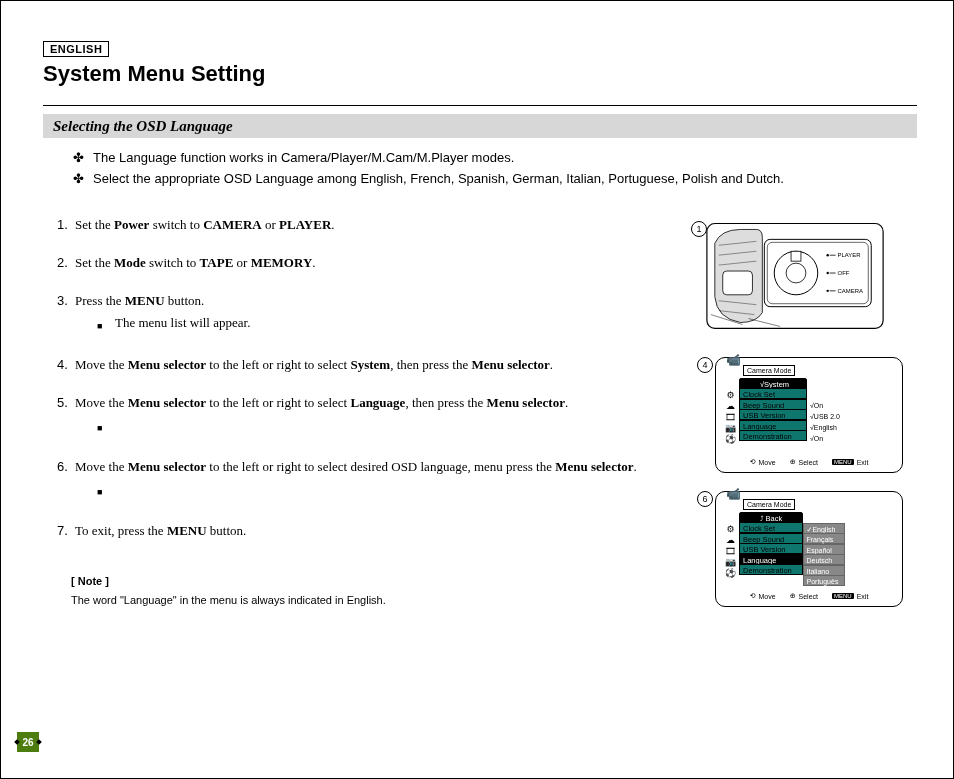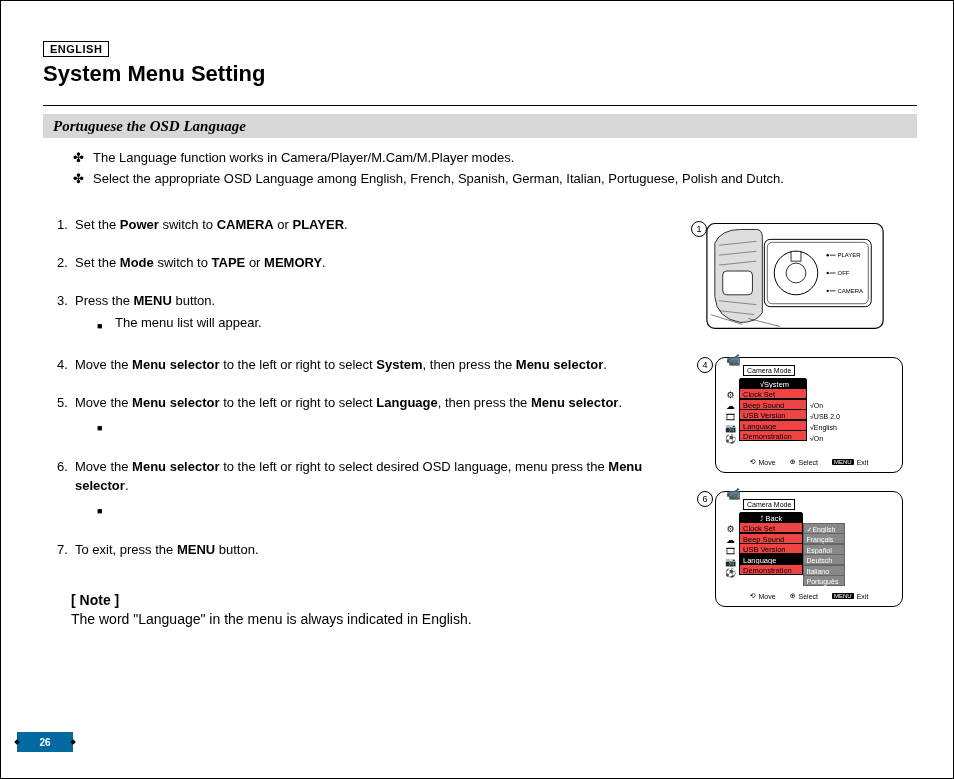--- a/index.html
+++ b/index.html
@@ -64,35 +64,35 @@
     }
     .left-col { flex: 1; padding-left: 14px; }
     .right-col { width: 220px; flex-shrink: 0; }
     .step {
       display: flex;
       font-size: 13px;
       line-height: 19px;
       margin-bottom: 19px;
     }
     .step-num { width: 18px; flex-shrink: 0; }
-    .step-body { flex: 1; }
+    .step-body { flex: 1; font-family: Liberation Serif, serif; }
     .sub-item {
       display: flex;
       margin-top: 3px;
       padding-left: 22px;
     }
     .sub-mark { width: 18px; flex-shrink: 0; font-size: 9px; padding-top: 4px; }
-    .note-block { margin-top: 32px; padding-left: 14px; font-size: 14px; line-height: 19px; }
+    .note-block { margin-top: 32px; padding-left: 14px; font-size: 11px; line-height: 19px; }
     .note-label { font-weight: bold; }
     .page-num-badge {
       position: absolute;
       left: 16px; bottom: 26px;
-      width: 56px; height: 20px;
+      width: 22px; height: 20px;
       display: flex; align-items: center; justify-content: center;
-      background: #0369a1;
+      background: #4d7c0f;
       color: #fff;
       font-size: 10px;
       font-weight: bold;
     }
     .page-num-badge::before, .page-num-badge::after {
       content: '';
       position: absolute;
       width: 4px; height: 4px;
       background: #000;
       top: 50%;
@@ -167,21 +167,21 @@
     }
     .menu-col {
       display: flex;
       flex-direction: column;
     }
     .menu-row {
       height: 11px;
       line-height: 11px;
       border: 0.5px solid #000;
       padding: 0 3px;
-      background: #ef4444;
+      background: #0f766e;
       margin-top: -0.5px;
       white-space: nowrap;
     }
     .menu-row.hi { background: #000; color: #fff; }
     .menu-row.first { border-top-left-radius: 2px; border-top-right-radius: 2px; padding-left: 20px; }
     .val-col {
       display: flex;
       flex-direction: column;
       padding-top: 11px;
       margin-left: 3px;
@@ -219,21 +219,21 @@
     .menu-chip { background: #000; color: #fff; font-size: 6px; padding: 0 2px; border-radius: 1px; }
     .tri { font-size: 7px; }
   </style>
 </head>
 <body>
 
 <div class="page">
   <div class="lang-box">ENGLISH</div>
   <div class="title">System Menu Setting</div>
   <div class="subtitle-bar">
-    <span class="subtitle">Portuguese the OSD Language</span>
+    <span class="subtitle">Selecting the OSD Language</span>
   </div>
 
   <div class="bullets">
     <div class="bullet-row">
       <span class="bullet-mark">✤</span>
       <span>The Language function works in Camera/Player/M.Cam/M.Player modes.</span>
     </div>
     <div class="bullet-row">
       <span class="bullet-mark">✤</span>
       <span>Select the appropriate OSD Language among English, French, Spanish, German, Italian, Portuguese, Polish and Dutch.</span>

